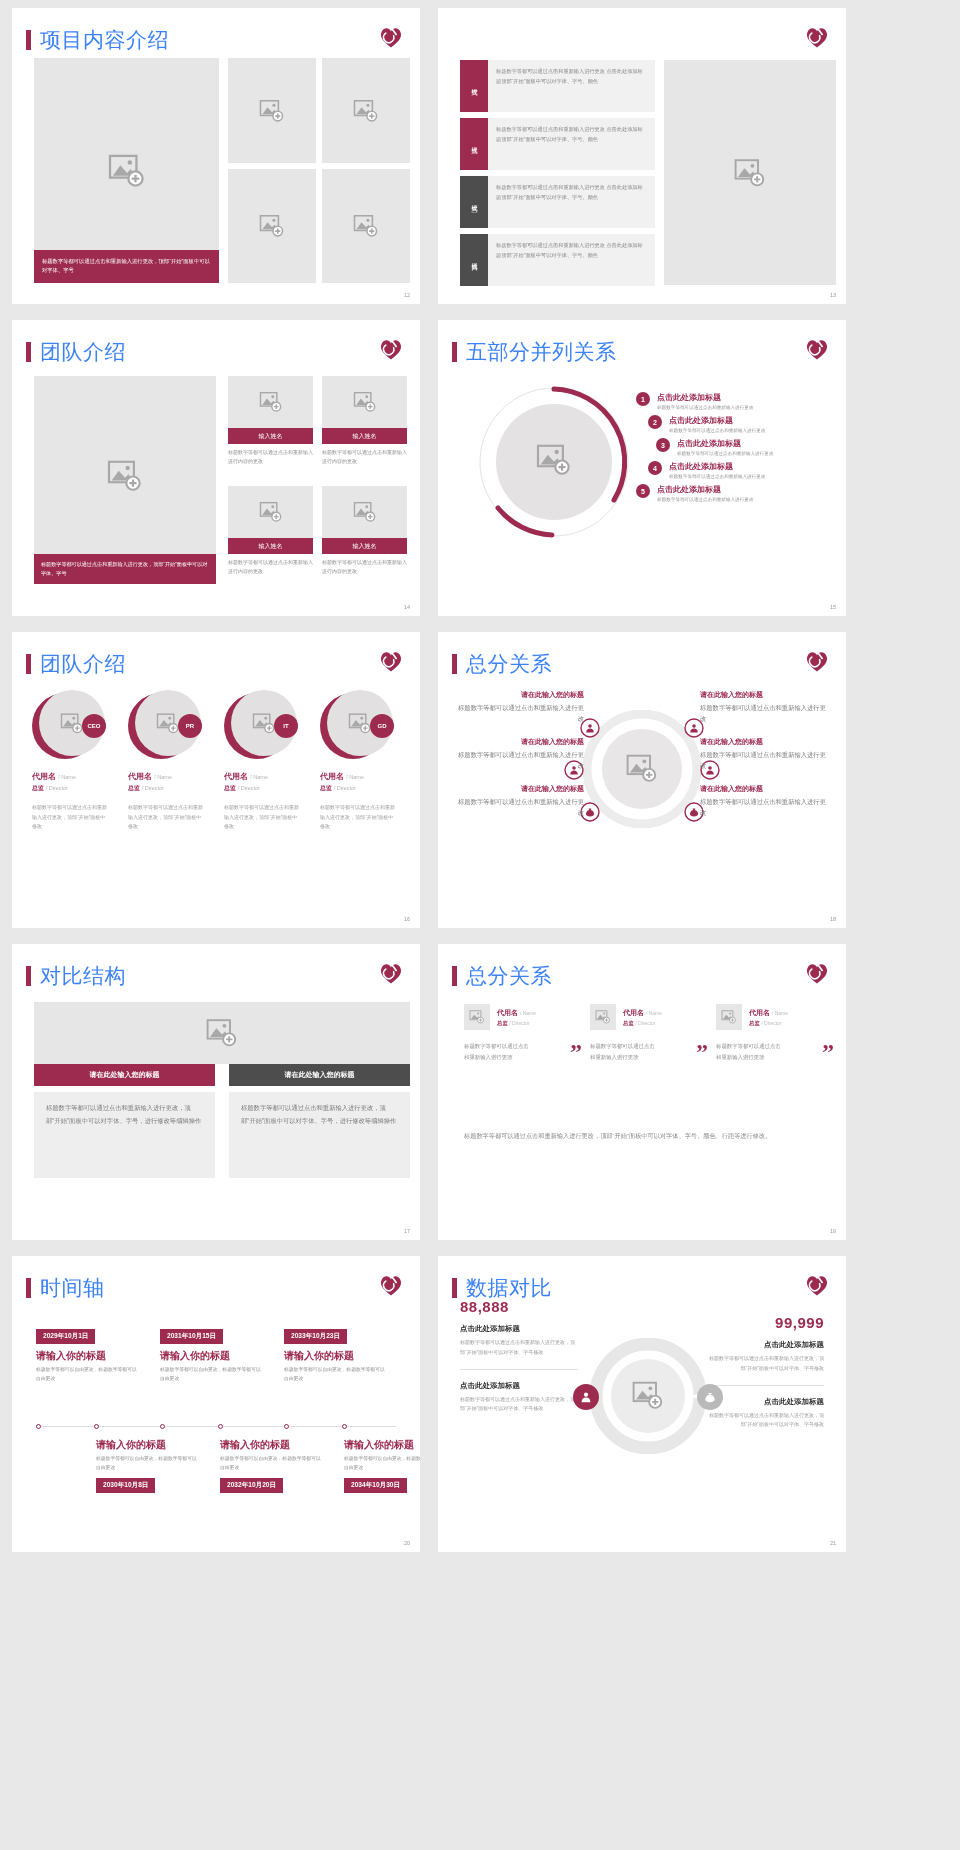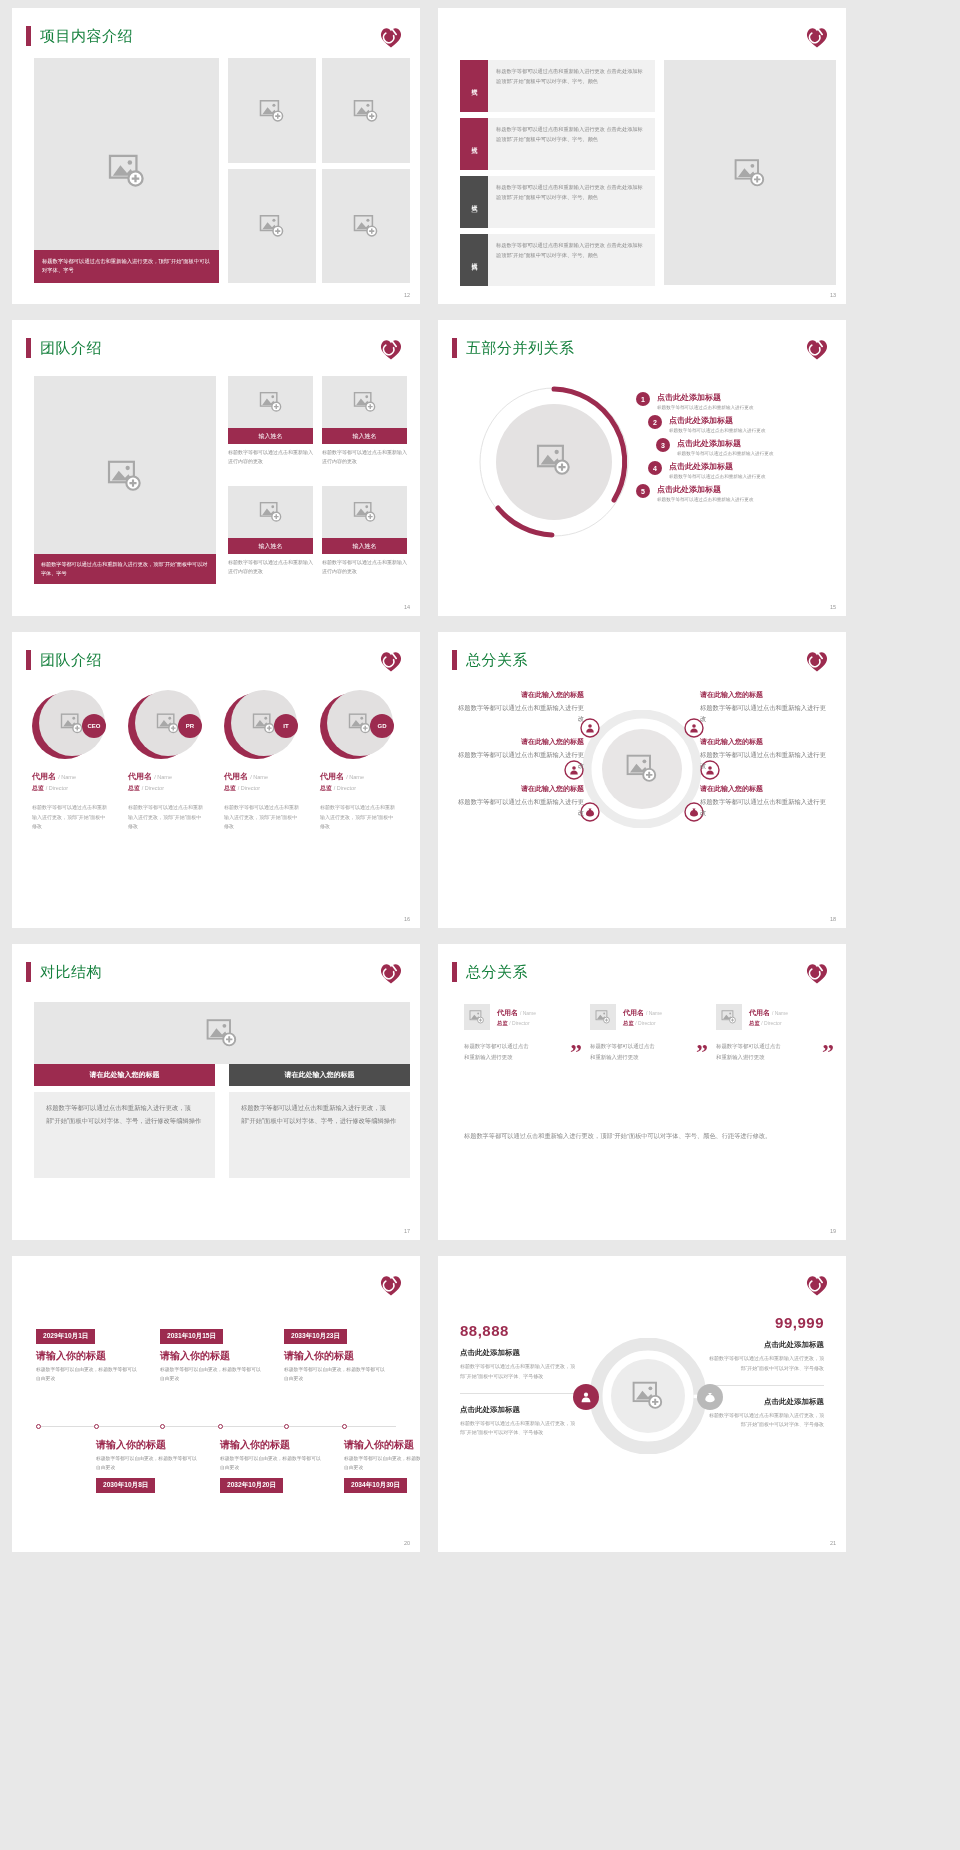--- a/index.html
+++ b/index.html
@@ -7,21 +7,21 @@
     width: 960px; height: 1850px;
     background: #e8e8e8;
     font-family: "Liberation Sans", "DejaVu Sans", sans-serif;
     overflow: hidden;
   }
   .grid { display: grid; grid-template-columns: 408px 408px; gap: 16px 18px;
           padding: 8px 58px 8px 12px; }
   .slide { position: relative; width: 408px; height: 296px; background: #fff; overflow: hidden; }
   .hdr { display: flex; align-items: center; padding: 18px 16px 0 14px; }
   .hbar { width: 5px; height: 20px; background: #9c2b4f; margin-right: 9px; }
-  .htitle { font-size: 15px; color: #15803d; letter-spacing: .5px; }
+  .htitle { font-size: 21px; color: #3b82f6; letter-spacing: .5px; }
   .logo { position: absolute; top: 17px; right: 16px; width: 26px; height: 24px; }
   .pgnum { position: absolute; bottom: 6px; right: 10px; font-size: 5.5px; color: #9a9a9a; }
   .ph { background: #e6e6e6; position: relative; }
   .picon { position: absolute; left: 50%; top: 50%; transform: translate(-50%,-50%); }
   .mbg { background: #9c2b4f; color: #fff; }
   .gbg { background: #4d4d4d; color: #fff; }
 
   
   .s12 .big { position: absolute; left: 22px; top: 50px; width: 185px; height: 225px; }
   .s12 .cap { position: absolute; left: 22px; bottom: 21px; width: 185px; background: #9c2b4f;
@@ -114,21 +114,21 @@
   .s20 .line { position: absolute; left: 24px; top: 170px; width: 360px; height: 1px; background: #ddd; }
   .s20 .tcard { position: absolute; width: 105px; }
   .s20 .date { background: #9c2b4f; color: #fff; font-size: 6.6px; font-weight: bold;
                display: inline-block; padding: 3px 7px; }
   .s20 .tt { font-size: 10px; font-weight: bold; color: #9c2b4f; margin: 5px 0 3px; }
   .s20 .td { font-size: 4.8px; color: #8f8f8f; line-height: 1.85; }
   .s20 .dot { position: absolute; width: 5px; height: 5px; border-radius: 50%;
               border: 1px solid #9c2b4f; background: #fff; top: 168px; }
 
   
-  .s21 .L { position: absolute; left: 22px; top: 66px; width: 118px; }
+  .s21 .L { position: absolute; left: 22px; top: 42px; width: 118px; }
   .s21 .R { position: absolute; right: 22px; top: 58px; width: 118px; text-align: right; }
   .s21 .num { font-size: 15px; font-weight: bold; color: #9c2b4f; letter-spacing: .5px; }
   .s21 .st { font-size: 7.5px; font-weight: bold; color: #333; margin: 9px 0 4px; }
   .s21 .sd { font-size: 5px; color: #9a9a9a; line-height: 1.95; }
   .s21 .hr { height: 1px; background: #e0e0e0; margin: 11px 0; }
   .s21 .donut { position: absolute; left: 152px; top: 82px; width: 116px; height: 116px; }
 </style>
 </head>
 <body>
 
@@ -561,20 +561,24 @@
         </div>
         <div class="bd">标题数字等都可以通过点击和重新输入进行更改</div>
         <div class="qm">”</div>
       </div>
     </div>
     <div class="foot">标题数字等都可以通过点击和重新输入进行更改，顶部“开始”面板中可以对字体、字号、颜色、行距等进行修改。</div>
     <div class="pgnum">19</div>
   </div>
 
   <div class="slide s20">
+    <div class="hdr">
+      <div class="hbar"></div>
+      <div class="htitle">时间轴</div>
+    </div>
     <svg class="logo">
         <use href="#logoico"></use>
       </svg>
     <div class="line"></div>
 
     <div class="tcard" style="left:24px;top:68px">
       <div class="date">2029年10月1日</div>
       <div class="tt">请输入你的标题</div>
       <div class="td">标题数字等都可以自由更改，标题数字等都可以自由更改</div>
     </div>
@@ -608,20 +612,24 @@
     </div>
     <div class="tcard" style="left:332px;top:182px">
       <div class="tt" style="margin-top:0">请输入你的标题</div>
       <div class="td">标题数字等都可以自由更改，标题数字等都可以自由更改</div>
       <div class="date" style="margin-top:4px">2034年10月30日</div>
     </div>
     <div class="pgnum">20</div>
   </div>
 
   <div class="slide s21">
+    <div class="hdr">
+      <div class="hbar"></div>
+      <div class="htitle">数据对比</div>
+    </div>
     <svg class="logo">
         <use href="#logoico"></use>
       </svg>
 
     <div class="L">
       <div class="num">88,888</div>
       <div class="st">点击此处添加标题</div>
       <div class="sd">标题数字等都可以通过点击和重新输入进行更改，顶部“开始”面板中可以对字体、字号修改</div>
       <div class="hr"></div>
       <div class="st" style="margin-top:0">点击此处添加标题</div>

